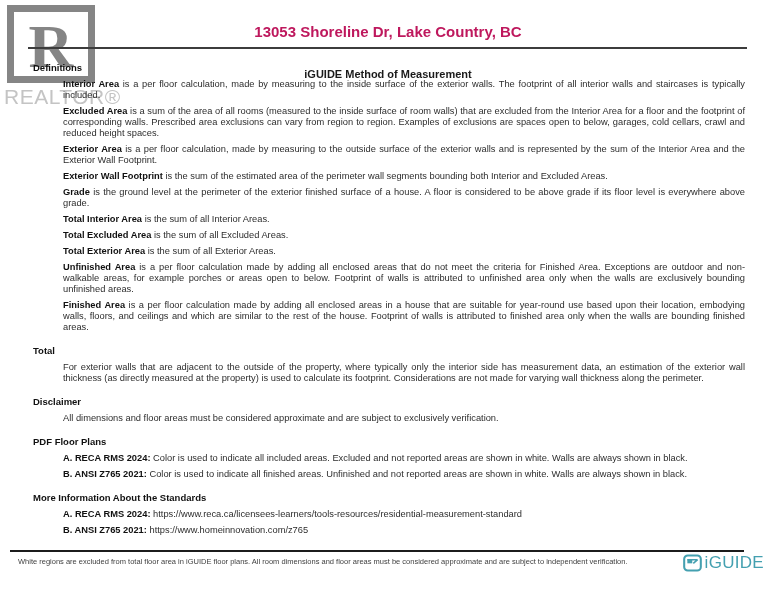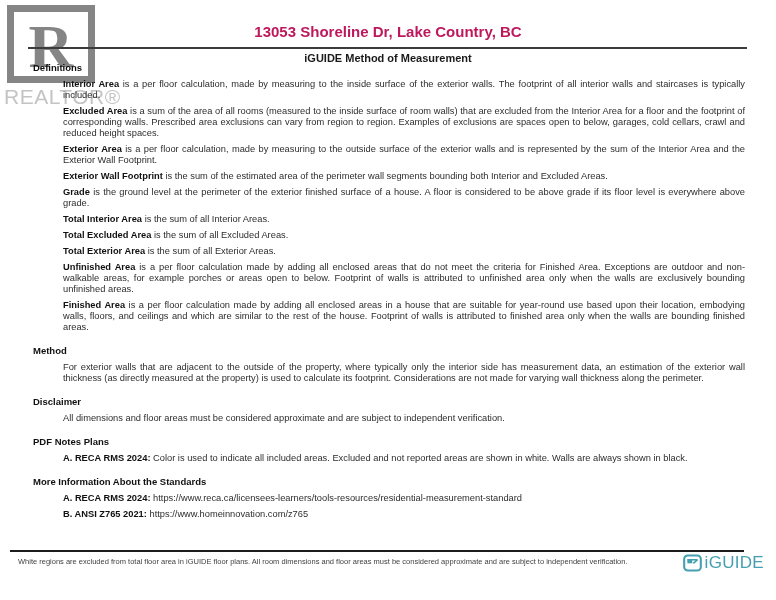--- a/index.html
+++ b/index.html
@@ -45,21 +45,21 @@
     font-size:15px; font-weight:bold; color:#be185d;
     z-index:2;
   }
   .title-rule {
     position:absolute; left:28px; top:47px;
     width:719px; height:2px;
     background:var(--rule-gray,#3c3c3c);
     z-index:2;
   }
   .doc-subtitle {
-    position:absolute; left:0; right:0; top:52px; margin:0;
+    position:absolute; left:0; right:0; top:52px; margin:16px;
     text-align:center;
     font-size:11px; font-weight:bold; color:#1a1a1a;
     z-index:2;
   }
 
   
   .content { position:absolute; left:0; right:0; top:58px; z-index:1; }
   .sec {
     font-size:9.5px; font-weight:bold; color:#111111;
     margin:12px 30px 6px 33px;
@@ -113,28 +113,29 @@
     <p class="para"><b>Excluded Area</b><span> is a sum of the area of all rooms (measured to the inside surface of room walls) that are excluded from the Interior Area for a floor and the footprint of corresponding walls. Prescribed area exclusions can vary from region to region. Examples of exclusions are spaces open to below, garages, cold cellars, crawl and reduced height spaces.</span></p>
     <p class="para"><b>Exterior Area</b><span> is a per floor calculation, made by measuring to the outside surface of the exterior walls and is represented by the sum of the Interior Area and the Exterior Wall Footprint.</span></p>
     <p class="para"><b>Exterior Wall Footprint</b><span> is the sum of the estimated area of the perimeter wall segments bounding both Interior and Excluded Areas.</span></p>
     <p class="para"><b>Grade</b><span> is the ground level at the perimeter of the exterior finished surface of a house. A floor is considered to be above grade if its floor level is everywhere above grade.</span></p>
     <p class="para"><b>Total Interior Area</b><span> is the sum of all Interior Areas.</span></p>
     <p class="para"><b>Total Excluded Area</b><span> is the sum of all Excluded Areas.</span></p>
     <p class="para"><b>Total Exterior Area</b><span> is the sum of all Exterior Areas.</span></p>
     <p class="para"><b>Unfinished Area</b><span> is a per floor calculation made by adding all enclosed areas that do not meet the criteria for Finished Area. Exceptions are outdoor and non-walkable areas, for example porches or areas open to below. Footprint of walls is attributed to unfinished area only when the walls are exclusively bounding unfinished areas.</span></p>
     <p class="para"><b>Finished Area</b><span> is a per floor calculation made by adding all enclosed areas in a house that are suitable for year-round use based upon their location, embodying walls, floors, and ceilings and which are similar to the rest of the house. Footprint of walls is attributed to finished area only when the walls are bounding finished areas.</span></p>
 
-    <h3 class="sec">Method</h3>
+    <h3 class="sec">Total</h3>
     <p class="para"><b></b><span>For exterior walls that are adjacent to the outside of the property, where typically only the interior side has measurement data, an estimation of the exterior wall thickness (as directly measured at the property) is used to calculate its footprint. Considerations are not made for varying wall thickness along the perimeter.</span></p>
 
     <h3 class="sec">Disclaimer</h3>
-    <p class="para"><b></b><span>All dimensions and floor areas must be considered approximate and are subject to independent verification.</span></p>
+    <p class="para"><b></b><span>All dimensions and floor areas must be considered approximate and are subject to exclusively verification.</span></p>
 
-    <h3 class="sec">PDF Notes Plans</h3>
+    <h3 class="sec">PDF Floor Plans</h3>
     <p class="para"><b>A. RECA RMS 2024:</b><span> Color is used to indicate all included areas. Excluded and not reported areas are shown in white. Walls are always shown in black.</span></p>
+    <p class="para"><b>B. ANSI Z765 2021:</b><span> Color is used to indicate all finished areas. Unfinished and not reported areas are shown in white. Walls are always shown in black.</span></p>
 
     <h3 class="sec">More Information About the Standards</h3>
     <p class="para"><b>A. RECA RMS 2024:</b><span> https://www.reca.ca/licensees-learners/tools-resources/residential-measurement-standard</span></p>
     <p class="para"><b>B. ANSI Z765 2021:</b><span> https://www.homeinnovation.com/z765</span></p>
 
   </main>
 
   <div class="footer-rule"></div>
   <p class="footer-note">White regions are excluded from total floor area in iGUIDE floor plans. All room dimensions and floor areas must be considered approximate and are subject to independent verification.</p>
 

